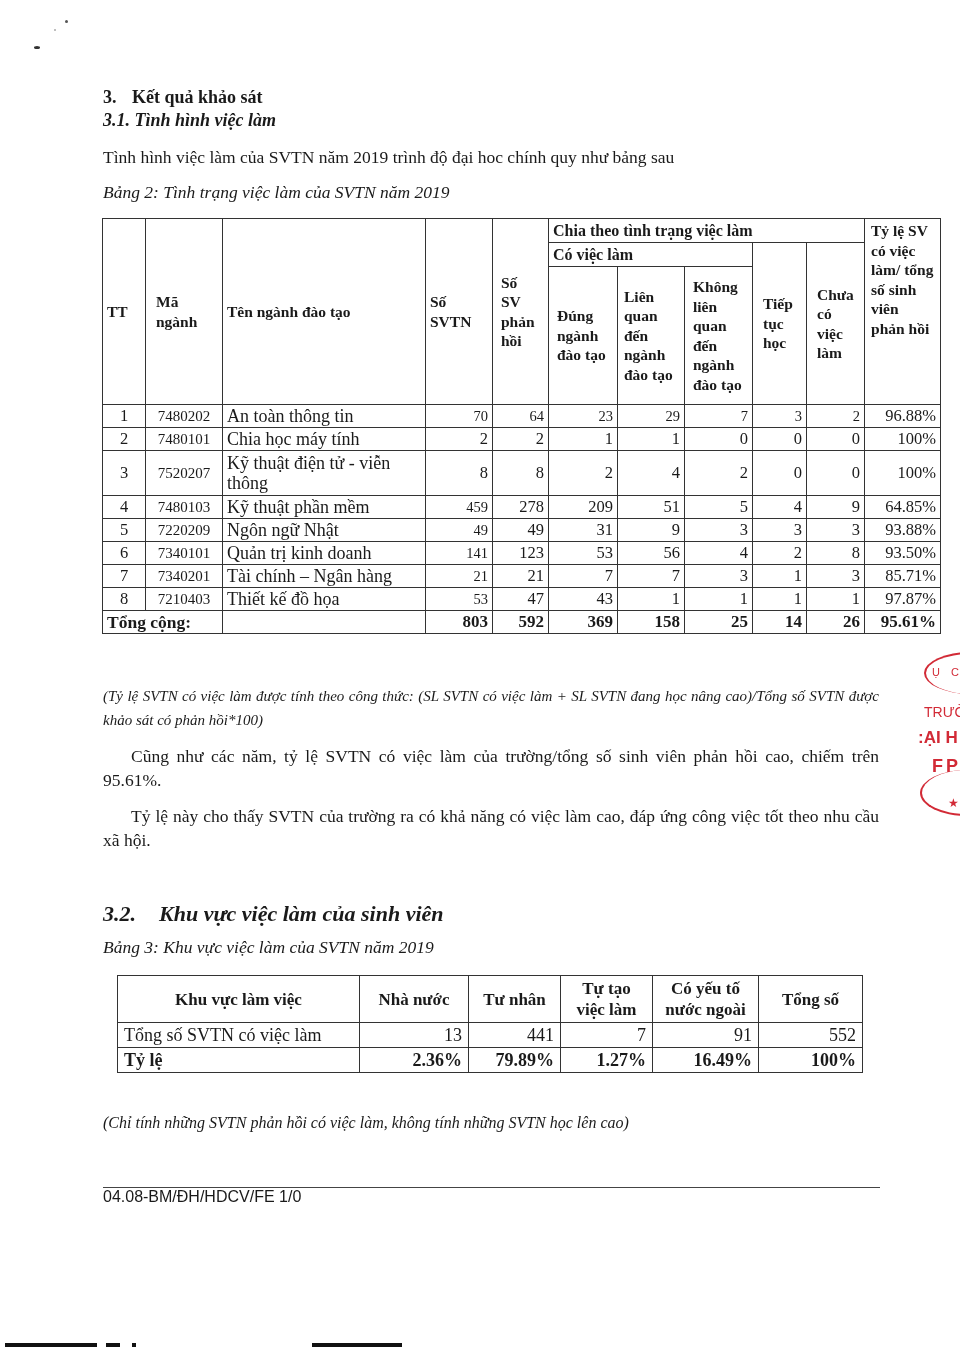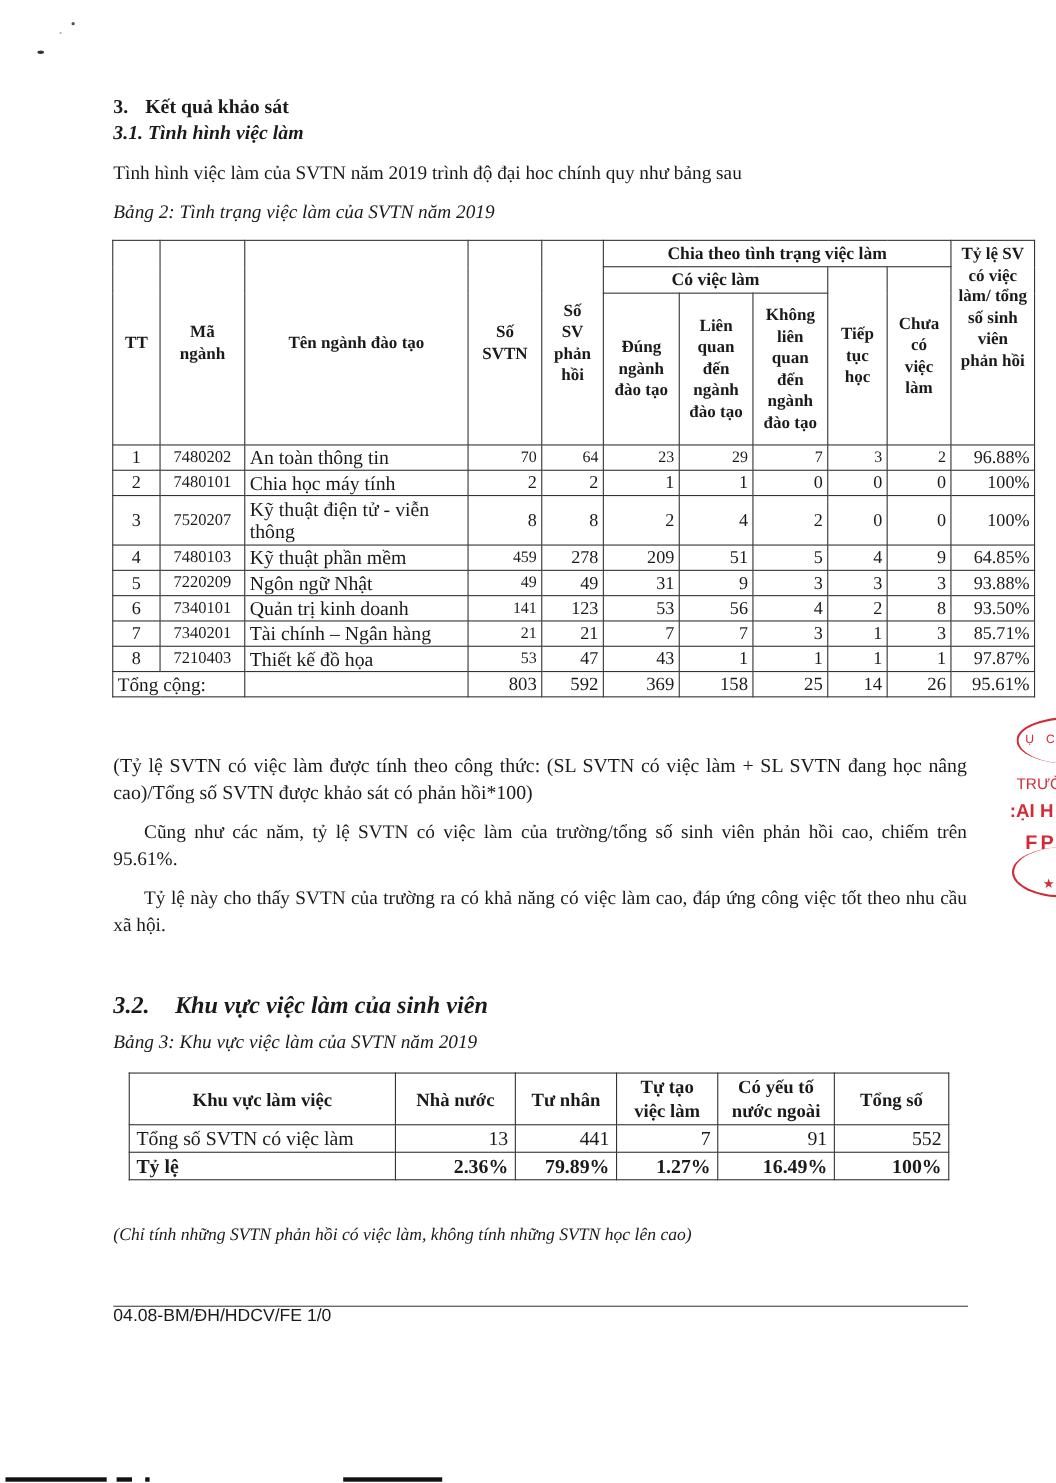--- a/index.html
+++ b/index.html
@@ -9,30 +9,30 @@
   .h3 { left: 103px; top: 87px; font-size: 18px; font-weight: bold; }
   .h3 .num { display: inline-block; width: 29px; }
   .h31 { left: 103px; top: 110px; font-size: 18px; font-weight: bold; font-style: italic; }
   .p1 { left: 103px; top: 147px; font-size: 17.5px; }
   .cap { font-size: 17.5px; font-style: italic; }
   .cap2 { left: 103px; top: 182px; }
 
   table { border-collapse: collapse; }
   .t2 { left: 102px; top: 218px; width: 838px; table-layout: fixed; }
   .t2 td, .t2 th { border: 1.3px solid #333; padding: 0 4px; }
-  .t2 th { font-weight: bold; font-size: 15.5px; line-height: 19.5px; text-align: center; vertical-align: middle; }
+  .t2 th { font-weight: bold; font-size: 15.5px; line-height: 19.5px; text-align: left; vertical-align: middle; }
   .t2 td { font-size: 16.5px; line-height: 20px; height: 22px; vertical-align: middle; }
   .t2 td.c { text-align: center; }
   .t2 td.r { text-align: right; }
   .t2 td.small { font-size: 14.5px; }
   .t2 td.name { font-size: 18px; line-height: 20px; }
   .t2 td.code { font-size: 15px; text-align: center; }
-  .t2 tr.total td { font-weight: normal; font-size: 17px; }
-
-  .note1 { left: 103px; top: 684px; width: 776px; font-size: 18px; line-height: 24px; text-align: justify; }
+  .t2 tr.total td { font-weight: bold; font-size: 17px; }
+
+  .note1 { left: 103px; top: 684px; width: 776px; font-size: 15px; font-style: italic; line-height: 24px; text-align: justify; }
   .p2 { left: 103px; top: 744px; width: 776px; font-size: 17.5px; line-height: 24px; text-align: justify; text-indent: 28px; }
   .p3 { left: 103px; top: 804px; width: 776px; font-size: 17.5px; line-height: 24px; text-align: justify; text-indent: 28px; }
 
   .h32 { left: 103px; top: 901px; font-size: 22px; font-weight: bold; font-style: italic; }
   .h32 .num { display: inline-block; width: 56px; }
   .cap3 { left: 103px; top: 937px; }
 
   .t3 { left: 117px; top: 975px; width: 745px; table-layout: fixed; }
   .t3 td, .t3 th { border: 1.3px solid #333; padding: 0 6px; }
   .t3 th { font-weight: bold; font-size: 17px; line-height: 21px; height: 46px; text-align: center; }

